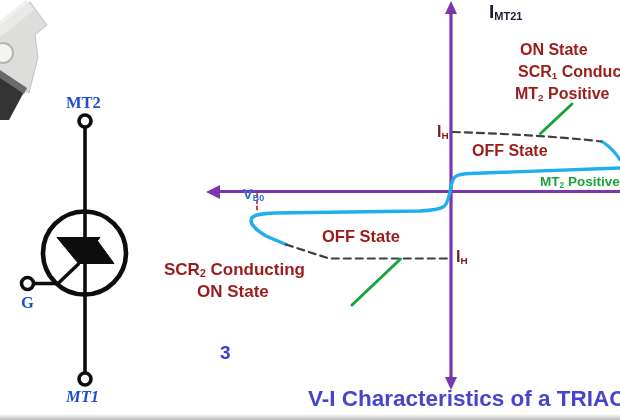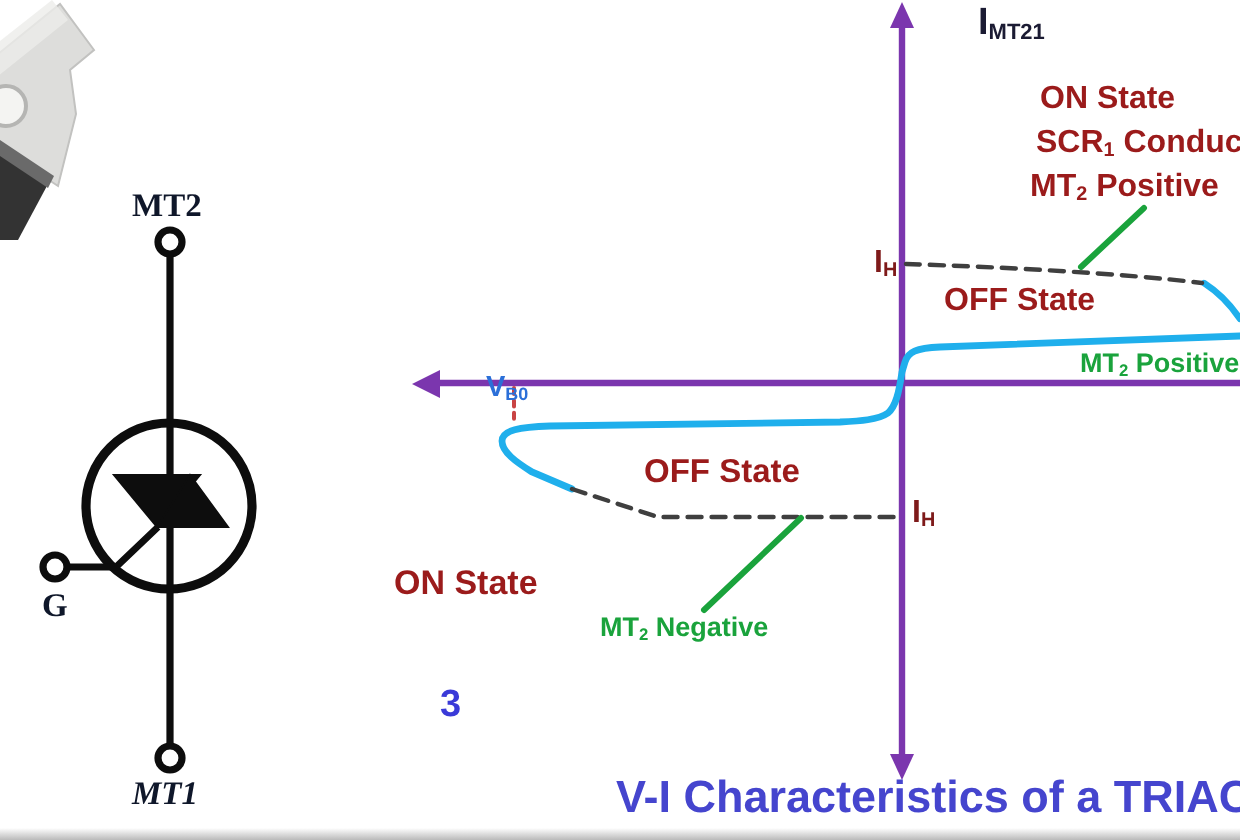--- a/index.html
+++ b/index.html
@@ -11,21 +11,21 @@
   .lbl sub{font-size:.62em;vertical-align:-0.22em;font-weight:bold;}
   .red{color:#9B1B1B;font-size:16px;}
   .red-lg{color:#9B1B1B;font-size:17px;}
   .green{color:#1AA33C;font-size:13.5px;}
   .blue-ax{color:#2B6FD8;font-size:14.5px;margin-top:16px;}
   .ih{color:#7E1A1A;font-size:16px;}
   .navy{color:#1B1B33;font-size:19px;}
   .navy sub{font-size:11px;}
   .title{color:#4545CE;font-size:22.5px;}
   .pagenum{color:#3A3AD8;font-size:19px;}
-  .serif{font-family:"Liberation Serif", serif;color:#0f172a;font-size:16.5px;}
+  .serif{font-family:"Liberation Serif", serif;color:#1d4ed8;font-size:16.5px;}
   .bottom-strip{position:absolute;left:0;top:414px;width:620px;height:6px;z-index:2;
       background:linear-gradient(to bottom, rgba(160,160,160,0), rgba(140,140,140,.6));}
 </style>
 </head>
 <body>
 
 <div class="stage">
 
   <svg class="canvas" width="620" height="420" viewBox="0 0 620 420">
 
@@ -82,20 +82,20 @@
 
   <div class="lbl ih" style="left:456px;top:249px;"><span>I</span><sub>H</sub></div>
 
   <div class="lbl red" style="left:520px;top:42px;">ON State</div>
   <div class="lbl red" style="left:518px;top:64px;"><span>SCR</span><sub>1</sub><span> Conducting</span></div>
   <div class="lbl red" style="left:515px;top:86px;"><span>MT</span><sub>2</sub><span> Positive</span></div>
   <div class="lbl red" style="left:472px;top:143px;">OFF State</div>
   <div class="lbl green" style="left:540px;top:175px;"><span>MT</span><sub>2</sub><span> Positive</span></div>
 
   <div class="lbl red" style="left:322px;top:228px;font-size:16.5px;">OFF State</div>
+  <div class="lbl red-lg" style="left:164px;top:261px;"><span>SCR</span><sub>2</sub><span> Conducting</span></div>
   <div class="lbl red-lg" style="left:197px;top:283px;">ON State</div>
-  <div class="lbl green" style="left:300px;top:307px;"><span>MT</span><sub>2</sub><span> Negative</span></div>
 
   <div class="lbl pagenum" style="left:220px;top:343px;">3</div>
   <div class="lbl title" style="left:308px;top:387px;">V-I Characteristics of a TRIAC</div>
 
   <div class="bottom-strip"></div>
 </div>
 
 </body></html>

